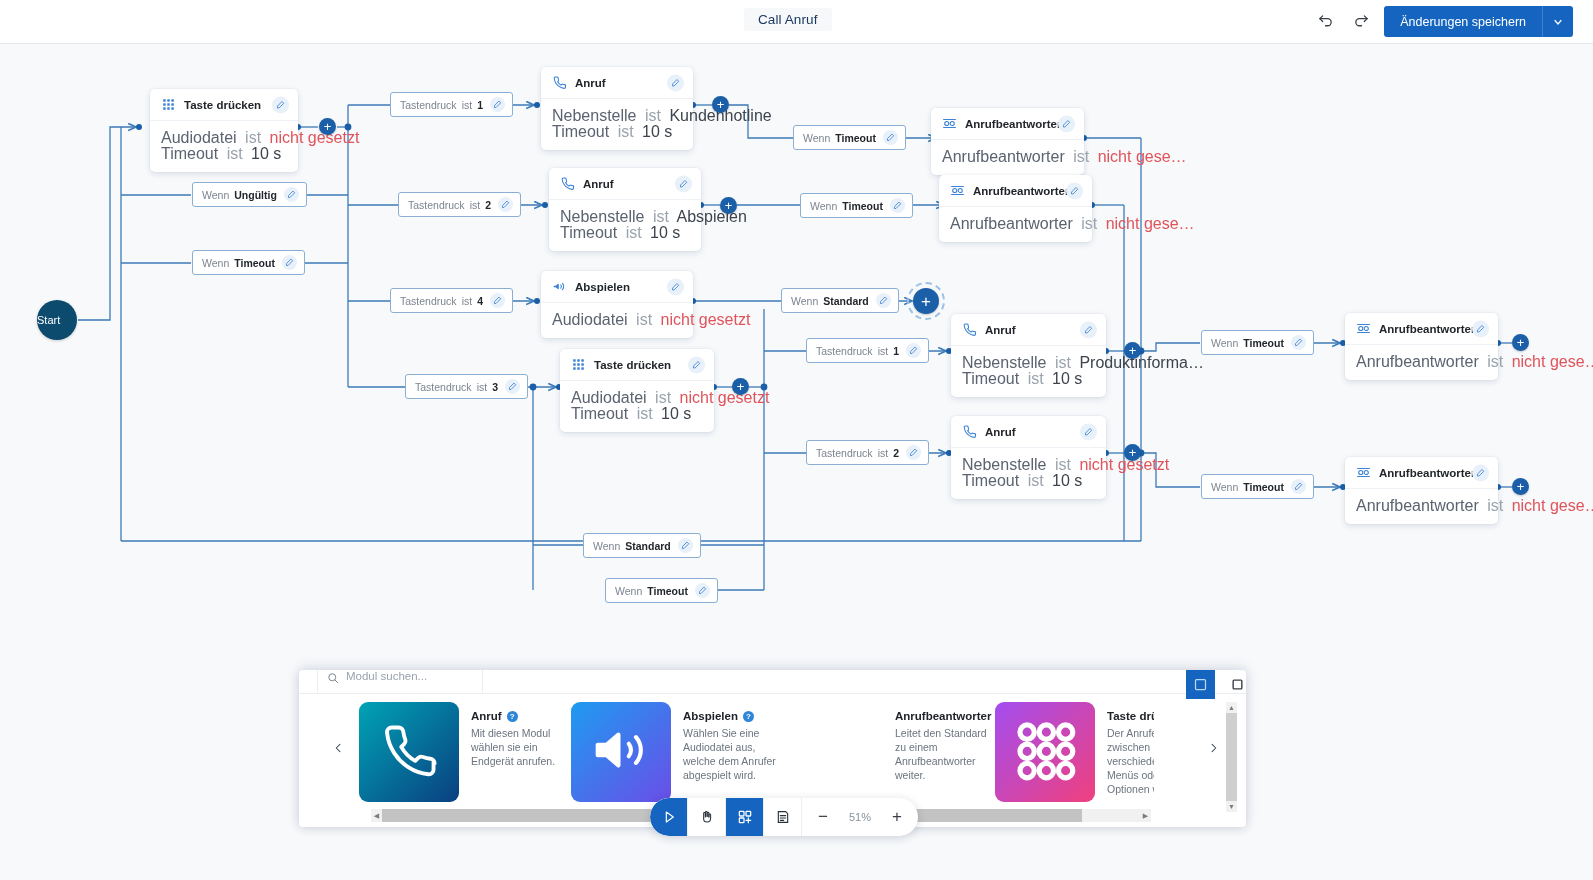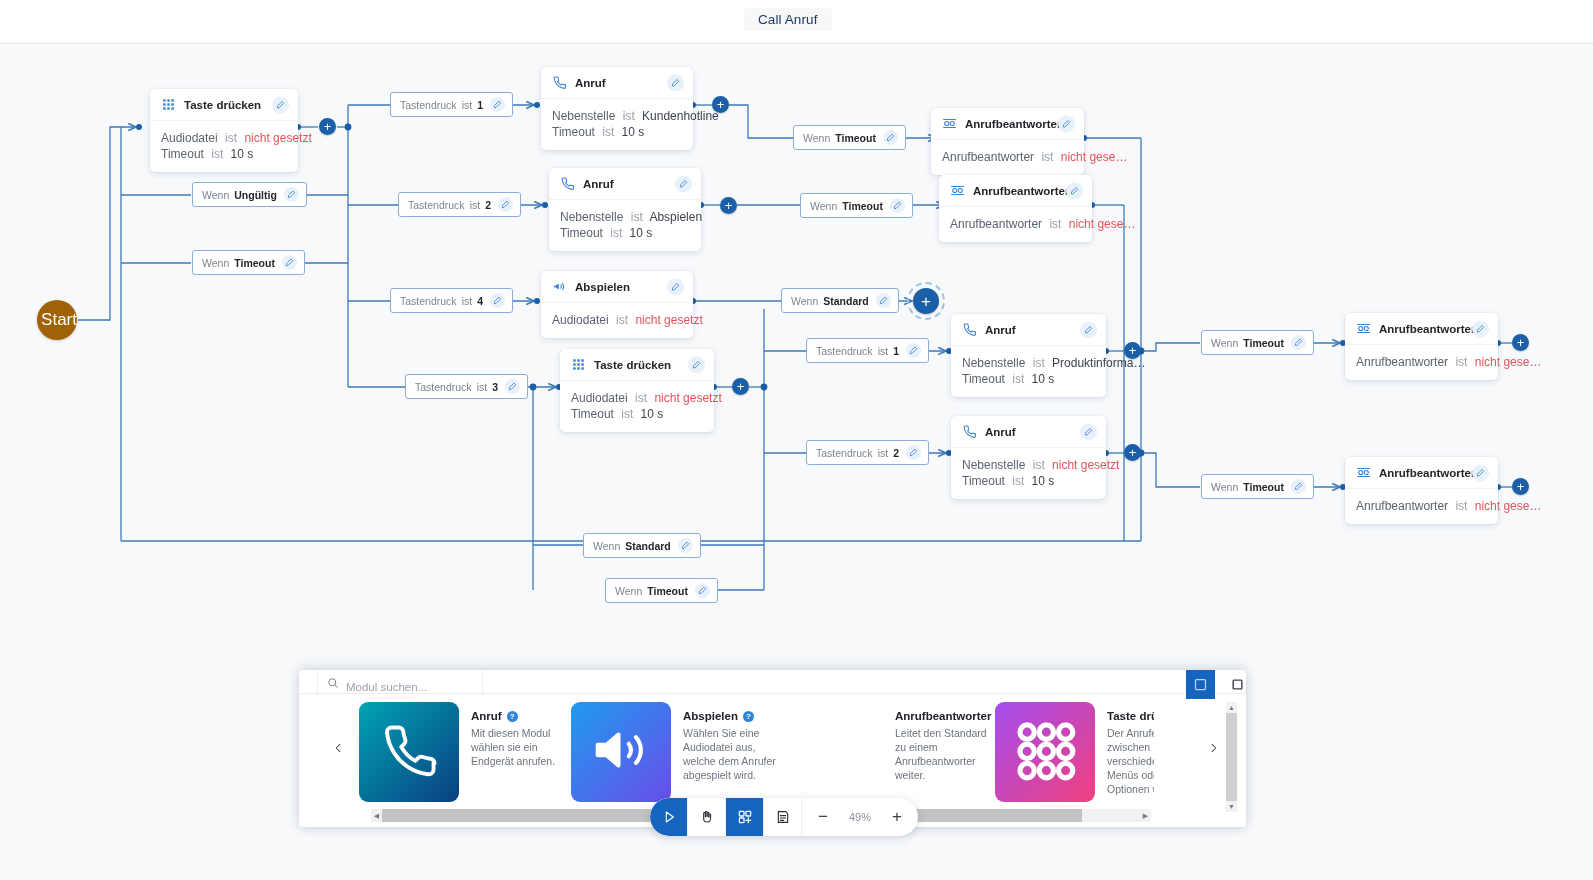--- a/index.html
+++ b/index.html
@@ -41,22 +41,22 @@
   
   .canvas {
     position: absolute; left: 0; top: 44px; width: 1593px; height: 836px;
     background: #f7f9fb; overflow: hidden;
   }
   svg.edges { position: absolute; left: 0; top: 0; width: 1593px; height: 836px; }
 
   
   .start-node {
     position: absolute; width: 40px; height: 40px; border-radius: 50%;
-    background: #a16207; color: #fff; font-size: 17px;
-    display: flex; align-items: center; justify-content: flex-end;
+    background: #0c4a6e; color: #fff; font-size: 11px;
+    display: flex; align-items: center; justify-content: flex-start;
     box-shadow: 0 1px 3px rgba(0,0,0,.18); cursor: pointer;
   }
 
   
   .mod {
     position: absolute; background: #fff; border-radius: 5px;
     box-shadow: 0 2px 6px rgba(25,50,90,.13), 0 0 0 .5px rgba(25,50,90,.05);
     cursor: pointer;
   }
   .mod-head {
@@ -65,21 +65,21 @@
     position: relative;
   }
   .mod-title { font-size: 11.5px; font-weight: bold; color: #22262b; }
   .mod-ico { width: 15px; height: 15px; flex: 0 0 15px; display: block; }
   .pencil {
     position: absolute; right: 9px; top: 50%; transform: translateY(-50%);
     width: 17px; height: 17px; border-radius: 50%; background: #e8f0fa;
     display: flex; align-items: center; justify-content: center; cursor: pointer;
   }
   .mod-body { padding: 9px 11px 10px 11px; }
-  .prow { font-size: 12px; line-height: 16px; color: #5b6370; white-space: nowrap; }
+  .prow { font-size: 16px; line-height: 16px; color: #5b6370; white-space: nowrap; }
   .prow .k { color: #5b6370; }
   .prow .is { color: #9aa3ad; margin: 0 4px; }
   .prow .v { color: #3d444d; }
   .prow .v.err { color: #e0535a; }
 
   
   .cond {
     position: absolute; background: #fff; border: 1px solid #8aaed4;
     border-radius: 3px; height: 25px; display: flex; align-items: center;
     padding: 0 7px 0 9px; gap: 5px; font-size: 10.5px; color: #7c8590;
@@ -102,21 +102,21 @@
 
   
   .palette {
     position: absolute; left: 299px; top: 626px; width: 947px; height: 157px;
     background: #fff; border-radius: 4px;
     box-shadow: 0 -2px 14px rgba(20,40,80,.13), 0 2px 10px rgba(20,40,80,.10);
     z-index: 40;
   }
   .pal-search {
     position: absolute; left: 18px; top: 0; width: 166px; height: 23px;
-    display: flex; align-items: flex-end; gap: 7px;
+    display: flex; align-items: flex-start; gap: 7px;
     border-left: 1px solid #eceef1; border-right: 1px solid #eceef1;
     padding: 0 6px 0 9px; background: #fff;
   }
   .pal-search input {
     border: none; outline: none; font-size: 11.5px; color: #55606c;
     font-family: inherit; width: 120px; background: transparent;
   }
   .pal-search input::placeholder { color: #9aa3ad; }
   .pal-top-rule { position: absolute; left: 0; top: 23px; width: 947px; height: 1px; background: #ebedf0; }
 
@@ -185,20 +185,42 @@
   .zbtn { width: 34px; height: 38px; display: flex; align-items: center; justify-content: center; cursor: pointer; color: #3a4049; font-size: 17px; }
   .zlabel { font-size: 11px; color: #8a929c; width: 40px; text-align: center; }
 </style>
 </head>
 <body>
 
 <div id="app">
 
   <div class="header">
     <div class="flow-title">Call Anruf</div>
+    <div class="hdr-right">
+      <button class="icon-btn" title="Undo">
+        <svg width="17" height="17" viewBox="0 0 24 24" fill="none" stroke="currentColor" stroke-width="1.8" stroke-linecap="round" stroke-linejoin="round">
+          <path d="M4 8h11a5 5 0 0 1 0 10h-3"></path>
+            <polyline points="8 4 4 8 8 12"></polyline>
+        </svg>
+      </button>
+      <button class="icon-btn" title="Redo">
+        <svg width="17" height="17" viewBox="0 0 24 24" fill="none" stroke="currentColor" stroke-width="1.8" stroke-linecap="round" stroke-linejoin="round">
+          <path d="M20 8H9a5 5 0 0 0 0 10h3"></path>
+            <polyline points="16 4 20 8 16 12"></polyline>
+        </svg>
+      </button>
+      <div class="save-group">
+        <button class="save-btn">Änderungen speichern</button>
+        <button class="save-caret">
+          <svg width="12" height="12" viewBox="0 0 24 24" fill="none" stroke="currentColor" stroke-width="2.4" stroke-linecap="round" stroke-linejoin="round">
+              <polyline points="6 9 12 16 18 9"></polyline>
+            </svg>
+        </button>
+      </div>
+    </div>
   </div>
 
   <div class="canvas">
 
     <svg class="edges">
       <defs>
         <marker id="arw" markerWidth="7" markerHeight="7" refX="6" refY="3.2" orient="auto">
           <path d="M0,0.4 L6,3.2 L0,6" fill="none" stroke="#3d7ab8" stroke-width="1.2"></path>
         </marker>
       </defs>
@@ -912,18 +934,18 @@
       </svg>
     </div>
     <div class="tb">
       <svg width="16" height="16" viewBox="0 0 24 24" fill="none" stroke="currentColor" stroke-width="1.7" stroke-linecap="round">
         <path d="M5 4h11l3 3v13H5z"></path>
           <path d="M8 10h8M8 13.5h8M8 17h5"></path>
       </svg>
     </div>
     <div class="zoomgrp">
       <div class="zbtn">−</div>
-      <div class="zlabel">49%</div>
+      <div class="zlabel">51%</div>
       <div class="zbtn">+</div>
     </div>
   </div>
 
 </div>
 
 </body></html>

